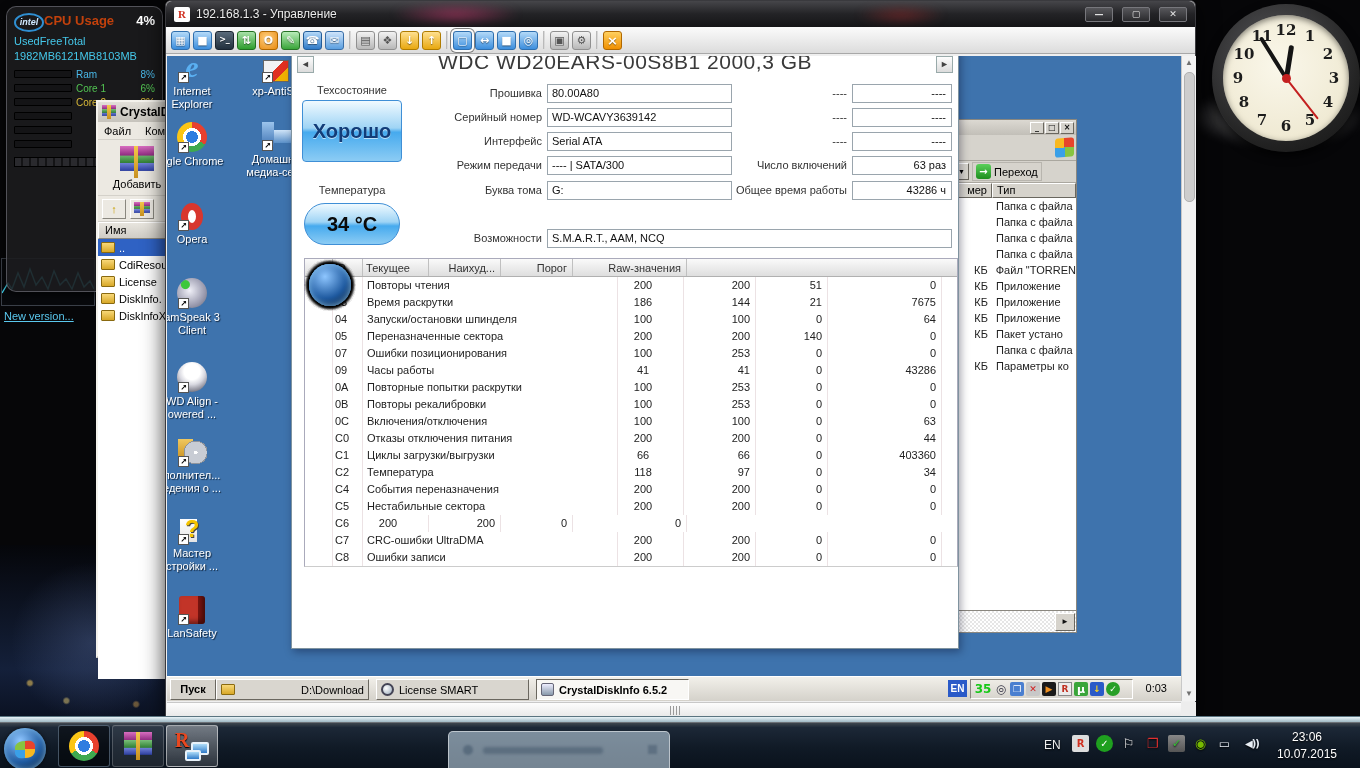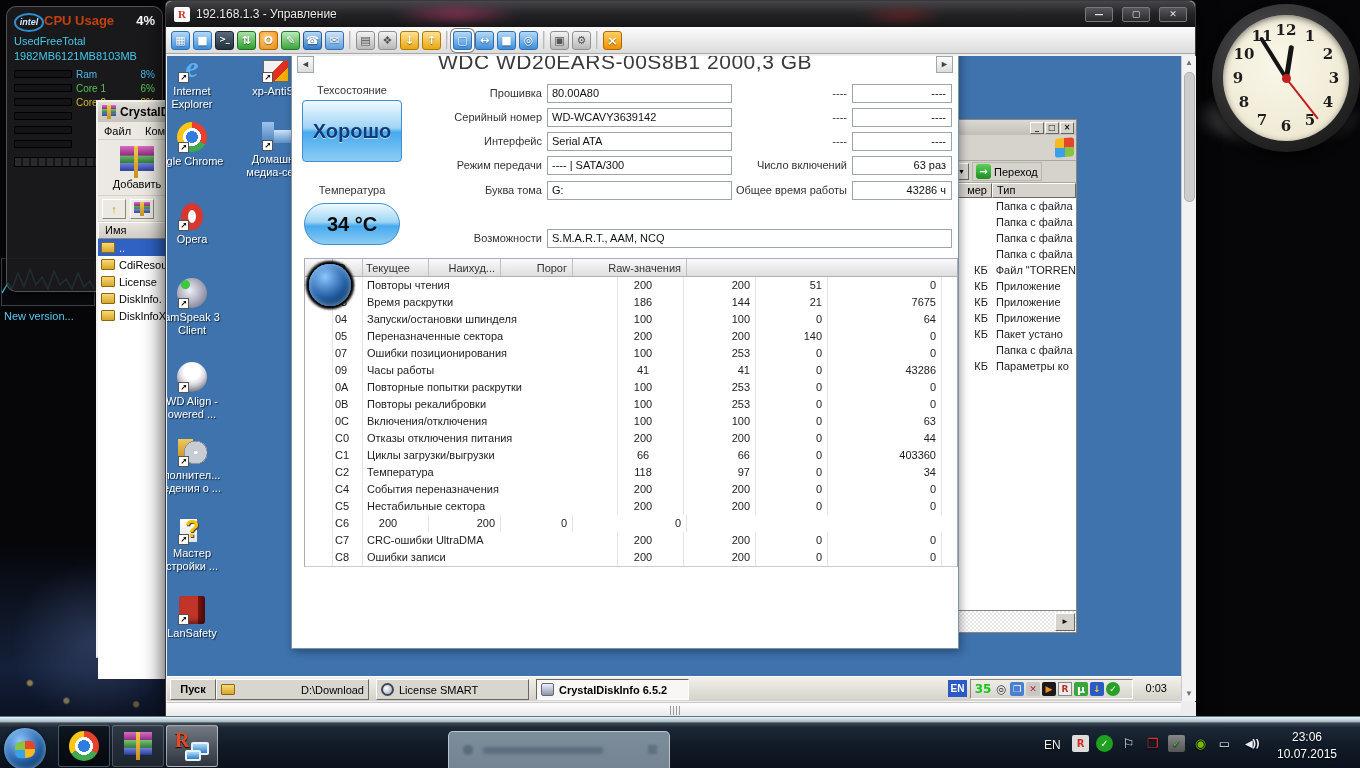--- a/index.html
+++ b/index.html
@@ -30,21 +30,21 @@
   .cpu-vals{font-size:11px}
   .meters{margin-top:5px}
   .meter{display:flex;align-items:center;height:14px;gap:4px}
   .mtrack{width:58px;height:8px;background:#141416;border:1px solid #000;border-radius:1px;overflow:hidden}
   .mfill{height:100%}
   .mlabel{flex:1;font-size:10px}
   .mval{font-size:10px}
   .cpu-ticks{margin-top:6px;height:10px;background:repeating-linear-gradient(90deg,#2a2a2e 0 6px,#141416 6px 8px);border:1px solid #000}
 
   .mini-graph{position:absolute;left:1px;top:258px;width:94px;height:48px;background:#08090c;border:1px solid #3a3f48;z-index:4}
-  .newver{position:absolute;left:4px;top:310px;font-size:11px;color:#5ac8ee;z-index:4}
+  .newver{position:absolute;left:4px;top:310px;font-size:11px;color:#5ac8ee;text-decoration:underline;z-index:4}
 
   
   .winrar{position:absolute;left:96px;top:100px;width:210px;height:558px;background:#ece9e2;border:2px solid #b8b5ae;border-top-color:#f4f2ec;border-left-color:#f4f2ec;z-index:10;font-size:11px}
   .wr-title{height:20px;background:linear-gradient(#e2dfd8,#c6c3bc);display:flex;align-items:center;gap:4px;padding:0 4px;color:#000;font-size:12px;font-weight:bold}
   .books{background:
     linear-gradient(#f4c84a,#c89020) no-repeat 48% 0/4px 100%,
     linear-gradient(#d86ec0,#8e2a7e) no-repeat 0 2%/100% 30%,
     linear-gradient(#7ac07a,#2e7d32) no-repeat 0 38%/100% 28%,
     linear-gradient(#7a8ae0,#2c3e9e) no-repeat 0 72%/100% 28%}
   .wr-ico{width:14px;height:14px}

